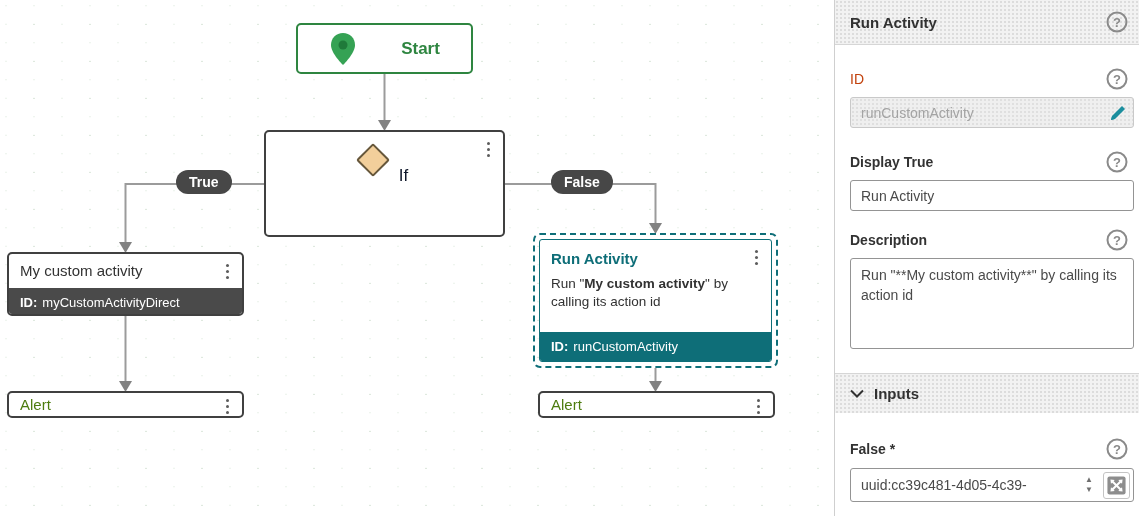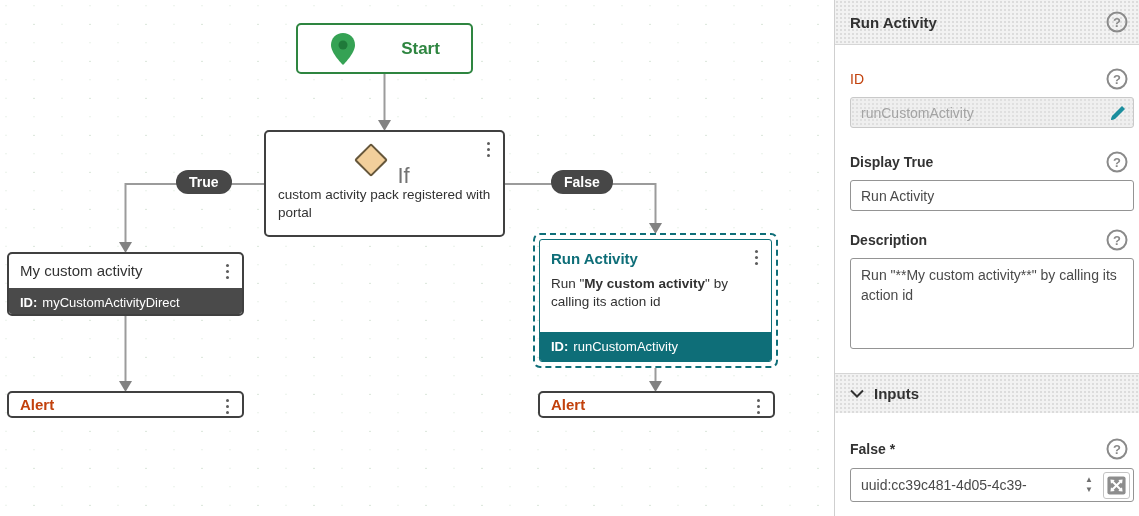--- a/index.html
+++ b/index.html
@@ -20,21 +20,21 @@
   .kebab { position:absolute; top:6px; right:8px; width:14px; height:22px; display:flex;
     flex-direction:column; align-items:center; justify-content:center; gap:3px; cursor:pointer; }
   .kebab i { width:3px; height:3px; border-radius:50%; background:#5c5c5c; }
 
   .start-node { left:296px; top:23px; width:177px; height:51px; border-color:#2e8540;
     display:flex; align-items:center; justify-content:center; gap:12px; }
   .start-label { color:#2e8540; font-size:17px; font-weight:700;margin-left:32px; }
 
   .if-node { left:264px; top:130px; width:241px; height:107px; padding:10px 12px 8px; }
   .if-head { display:flex; align-items:center; justify-content:center; gap:14px; height:36px; }
-  .if-title { font-size:22px; color:#737373;margin-top:32px; }
+  .if-title { font-size:17px; color:#0f172a;margin-top:32px; }
   .diamond { width:24px; height:24px; background:#f2cf9b; border:2.5px solid #66573b;
     transform:rotate(45deg); border-radius:2px; }
   .if-desc { margin-top:8px; font-size:13.5px; color:#323232; line-height:1.35; }
 
   .pill { position:absolute; background:#474747; color:#fff; font-size:14px; font-weight:700;
     padding:4px 13px; border-radius:14px; }
   .pill-true { left:168px; top:170px;margin-left:8px; }
   .pill-false { left:551px; top:170px; }
 
   .mca-node { left:7px; top:252px; width:237px; height:64px; overflow:hidden; }
@@ -47,21 +47,21 @@
     border:2px dashed #0e6e78; border-radius:7px; padding:4px; }
   .run-node { position:relative; width:100%; height:100%; background:#fff;
     border:1px solid #0e6e78; border-radius:3px; overflow:hidden; }
   .run-title { padding:10px 0 0 11px; font-size:15px; font-weight:600; color:#0e6e78; }
   .run-desc { padding:8px 14px 0 11px; font-size:13.5px; color:#323232; line-height:1.35; }
   .run-idbar { position:absolute; left:0; right:0; bottom:0; background:#0e6e78; }
 
   .alert-node { width:237px; height:27px; display:flex; align-items:center; padding-left:11px; }
   .alert-left { left:7px; top:391px; }
   .alert-right { left:538px; top:391px; }
-  .alert-label { font-size:15px; font-weight:700; color:#c2410c; }
+  .alert-label { font-size:15px; font-weight:400; color:#4d7c0f; }
   .alert-node .kebab { top:2px; }
 
   
   .panel { width:305px; height:516px; border-left:1px solid #cfcfcf; background:#fff;
     display:flex; flex-direction:column; }
   .texture { background-color:#f2f2f2;
     background-image:radial-gradient(#dcdcdc 0.9px, transparent 1.1px);
     background-size:4px 4px; }
   .panel-header { height:45px; display:flex; align-items:center; justify-content:space-between;
     padding:0 10px 0 15px; border-bottom:1px solid #d6d6d6; }
@@ -130,21 +130,20 @@
     <div class="node if-node">
       <div class="kebab">
           <i></i>
           <i></i>
           <i></i>
         </div>
       <div class="if-head">
         <span class="diamond"></span>
         <span class="if-title">If</span>
       </div>
-      <div class="if-desc">custom activity pack registered with portal</div>
     </div>
 
     <div class="pill pill-true">True</div>
     <div class="pill pill-false">False</div>
 
     <div class="node mca-node">
       <div class="kebab">
           <i></i>
           <i></i>
           <i></i>

